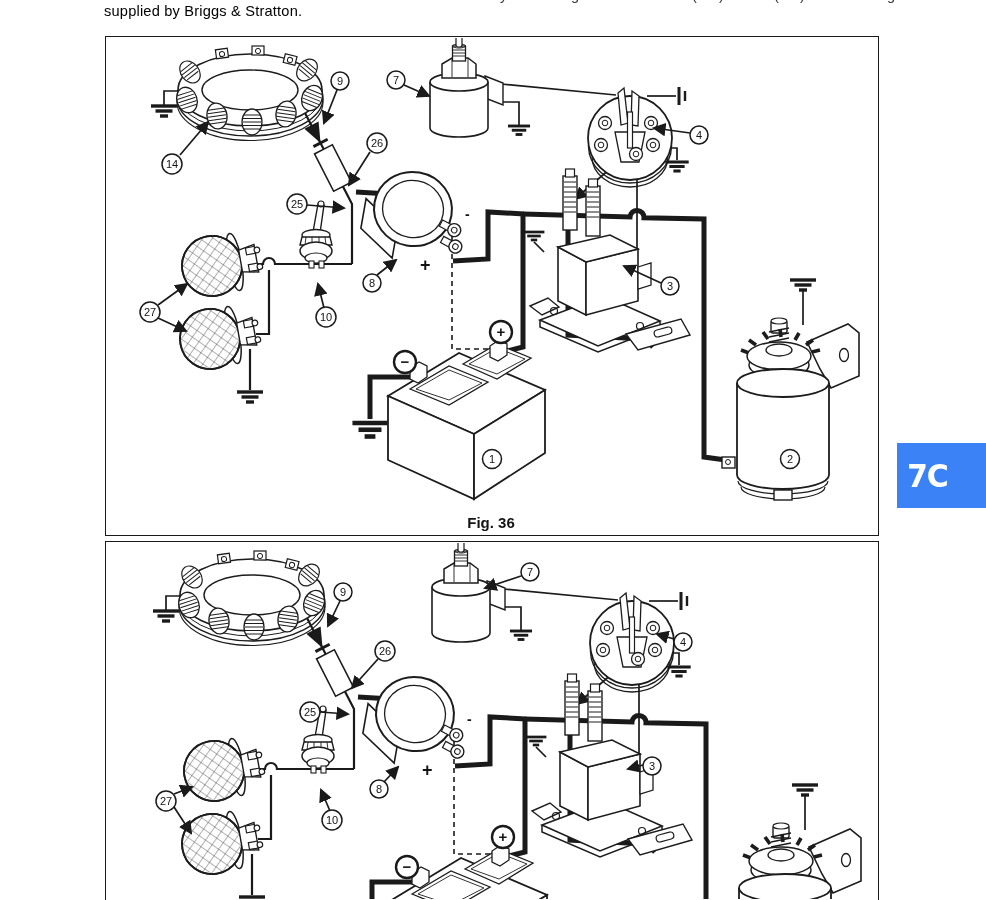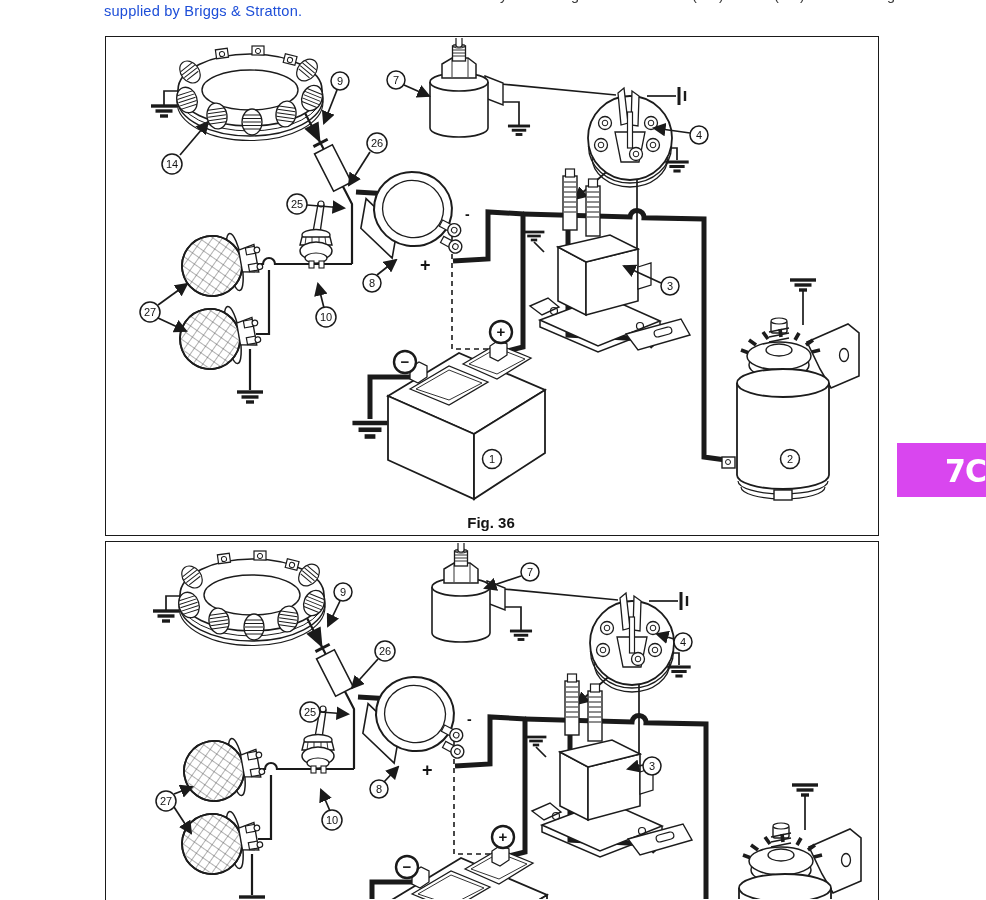--- a/index.html
+++ b/index.html
@@ -1,28 +1,28 @@
 <!DOCTYPE html>
 <html><head>
 <meta charset="utf-8">
 <style>
   html,body{margin:0;padding:0;background:#fff;}
   #page{position:relative;width:986px;height:900px;background:#ffffff;overflow:hidden;
         font-family:"Liberation Sans",sans-serif;color:#232323;}
   #clipline{position:absolute;top:0;left:0;width:986px;height:4px;overflow:hidden;}
   #clipline span{position:absolute;top:-13px;font-size:14.5px;color:#3a3a3a;}
-  #topline{position:absolute;top:3px;left:104px;font-size:14.6px;color:#1d4ed8;letter-spacing:.2px;}
+  #topline{position:absolute;top:3px;left:104px;font-size:14.6px;color:#000000;letter-spacing:.2px;}
   .frame{position:absolute;border:1.7px solid #1a1a1a;background:#fff;}
   #frame1{left:105px;top:36px;width:772px;height:498px;}
   #frame2{left:105px;top:541px;width:772px;height:380px;}
   .figsvg{position:absolute;}
   #fig1svg{left:107px;top:38px;}
   #fig2svg{left:107px;top:543px;}
-  #sidetab{position:absolute;left:897px;top:443px;width:89px;height:54px;background:#d946ef;
-           color:#fff;display:flex;align-items:center;justify-content:flex-end;}
+  #sidetab{position:absolute;left:897px;top:443px;width:89px;height:65px;background:#3b82f6;
+           color:#fff;display:flex;align-items:center;}
   #sidetab span{font-family:"DejaVu Sans",sans-serif;font-weight:bold;font-size:30px;
                 padding-left:10px;letter-spacing:-1px;transform:scaleY(1.08);}
   svg text{font-family:"Liberation Sans",sans-serif;fill:#141414;}
   .callout circle{fill:#fff;stroke:#1a1a1a;stroke-width:1.5;}
   .callout text{font-size:11px;text-anchor:middle;}
   .leader{stroke:#1a1a1a;stroke-width:1.7;fill:none;}
   .cap{font-weight:bold;font-size:15px;text-anchor:middle;}
 </style>
 </head>
 <body>

